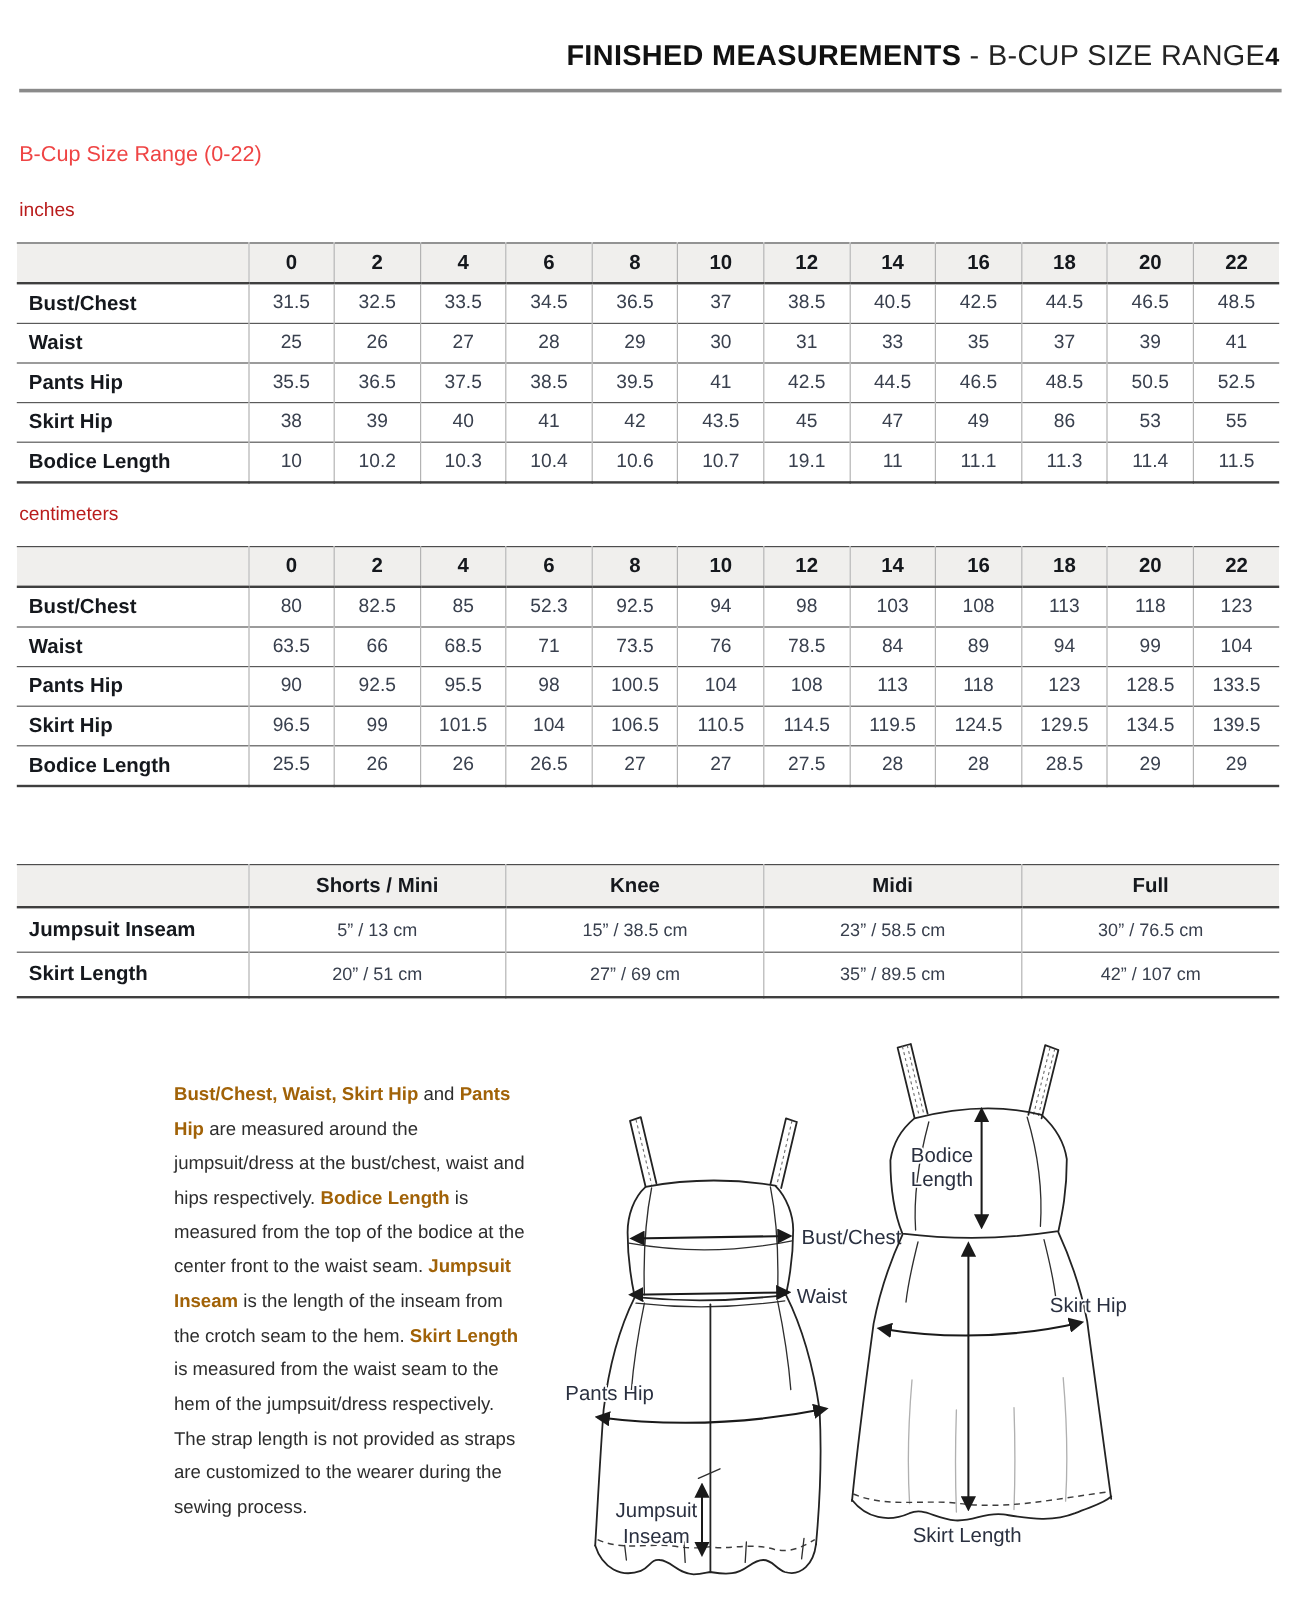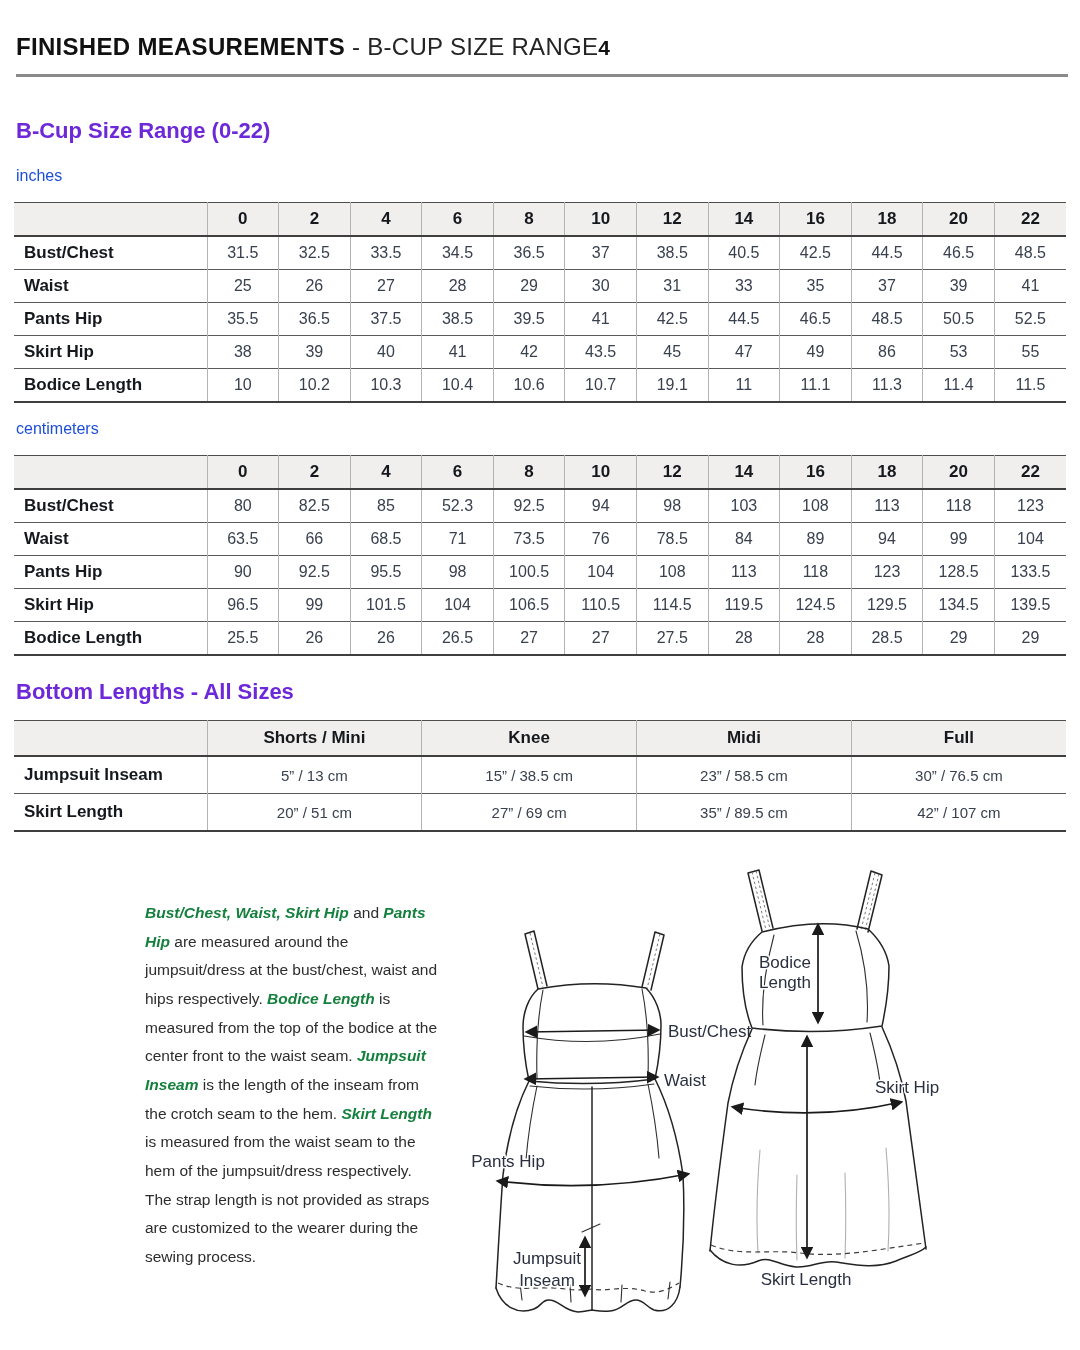--- a/index.html
+++ b/index.html
@@ -1,46 +1,46 @@
 <!DOCTYPE html>
 <html><head>
 <meta charset="utf-8">
 <style>
   html,body{margin:0;padding:0;background:#ffffff;}
   #page{position:relative;width:1080px;height:1350px;background:#ffffff;overflow:hidden;
         font-family:"Liberation Sans","DejaVu Sans",sans-serif;color:#222;}
   
   .doc-header{position:absolute;left:16px;right:14px;top:33px;display:flex;
-              justify-content:flex-start;align-items:baseline;}
+              justify-content:flex-end;align-items:baseline;}
   .doc-title{font-size:24px;letter-spacing:.3px;color:#242424;white-space:nowrap;}
   .doc-title .t-bold{font-weight:700;color:#111;}
   .page-num{font-size:21px;font-weight:700;color:#111;}
   .header-rule{position:absolute;left:16px;right:12px;top:74px;height:3px;background:#8a8a8a;}
   
-  .sec-h{position:absolute;left:16px;font-size:22px;font-weight:700;color:#6d28d9;}
-  .unit-label{position:absolute;left:16px;font-size:16px;color:#1d4ed8;}
+  .sec-h{position:absolute;left:16px;font-size:18px;font-weight:400;color:#ef4444;}
+  .unit-label{position:absolute;left:16px;font-size:16px;color:#b91c1c;}
   
   .tbl-wrap{position:absolute;left:14px;width:1052px;}
   table.mtable{width:100%;border-collapse:collapse;table-layout:fixed;
                border-top:1px solid #4d4d4d;border-bottom:2px solid #3f3f3f;}
   table.mtable th,table.mtable td{border-left:1px solid #b3b3b3;padding:0 4px;overflow:hidden;}
   table.mtable th:first-child,table.mtable td:first-child{border-left:none;}
   table.mtable thead th{background:#f0efed;height:32px;font-weight:700;font-size:17px;
                         color:#15181d;text-align:center;border-bottom:2px solid #3f3f3f;}
   table.mtable tbody th{height:32px;text-align:left;padding-left:10px;font-weight:700;
                         font-size:17px;color:#15181d;}
   table.mtable tbody td{height:32px;text-align:center;font-size:16px;color:#39404e;}
   table.mtable tbody tr + tr th,table.mtable tbody tr + tr td{border-top:1px solid #5a5a5a;}
   table.mtable.bottoms thead th{height:34px;}
   table.mtable.bottoms tbody th,table.mtable.bottoms tbody td{height:36px;}
   table.mtable.bottoms tbody td{font-size:15px;}
   
   .descr{position:absolute;left:145px;top:899px;width:295px;font-size:15.5px;
          line-height:1.85;color:#2d2d2d;}
-  .descr b{color:#15803d;font-style:italic;}
+  .descr b{color:#a16207;}
   
   .fig{position:absolute;left:440px;top:855px;width:640px;height:495px;}
   .fig svg{display:block;width:100%;height:100%;}
   .outline{fill:none;stroke:#232323;stroke-width:1.5;stroke-linecap:round;stroke-linejoin:round;}
   .seam{fill:none;stroke:#2e2e2e;stroke-width:1.1;stroke-linecap:round;}
   .fold{fill:none;stroke:#b0b0b0;stroke-width:1.1;stroke-linecap:round;}
   .hemdash{fill:none;stroke:#3c3c3c;stroke-width:1.2;stroke-dasharray:5 4;}
   .strapdash{fill:none;stroke:#6a6a6a;stroke-width:.9;stroke-dasharray:2.5 2.5;}
   .marrow{fill:none;stroke:#1a1a1a;stroke-width:1.7;}
   .figlabel{font-family:"Liberation Sans","DejaVu Sans",sans-serif;font-size:17px;
@@ -282,21 +282,20 @@
             <td>28</td>
             <td>28</td>
             <td>28.5</td>
             <td>29</td>
             <td>29</td>
           </tr>
         </tbody>
       </table>
   </div>
 
-  <div class="sec-h" style="top:679px;">Bottom Lengths - All Sizes</div>
   <div class="tbl-wrap" style="top:720px;">
     <table class="mtable bottoms">
         <colgroup>
           <col style="width:193px">
           <col>
           <col>
           <col>
           <col>
         </colgroup>
         <thead>

